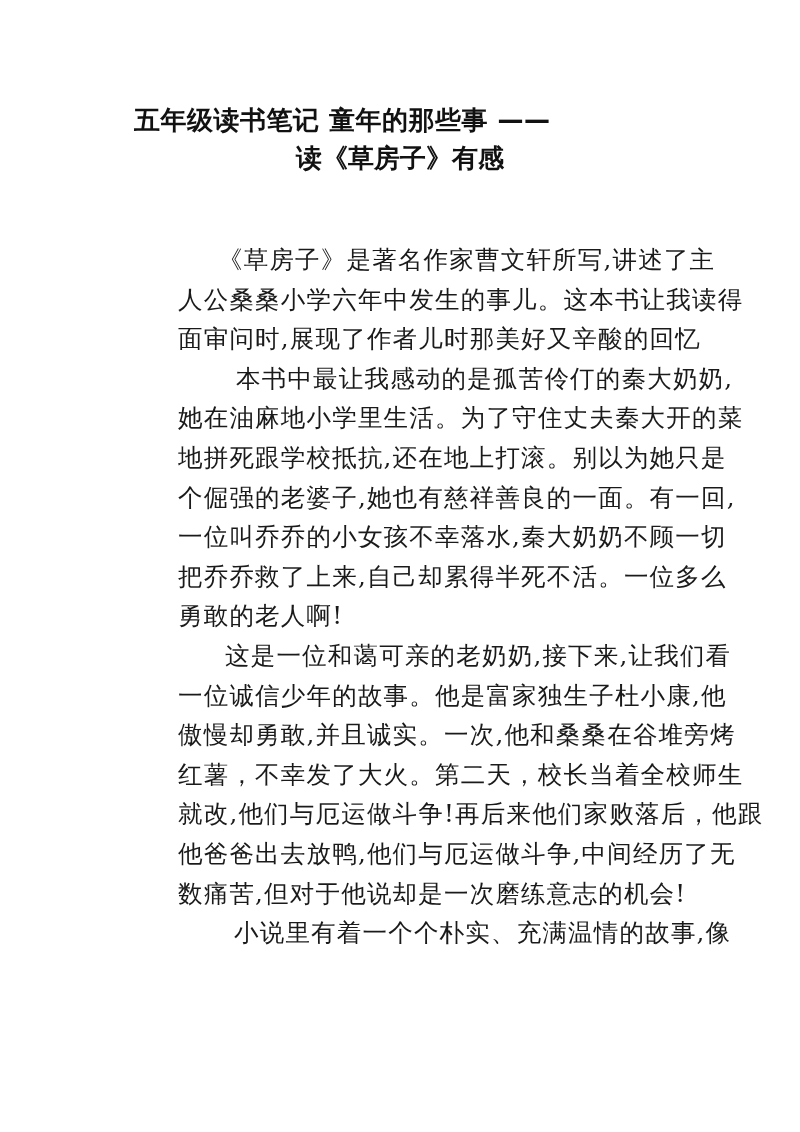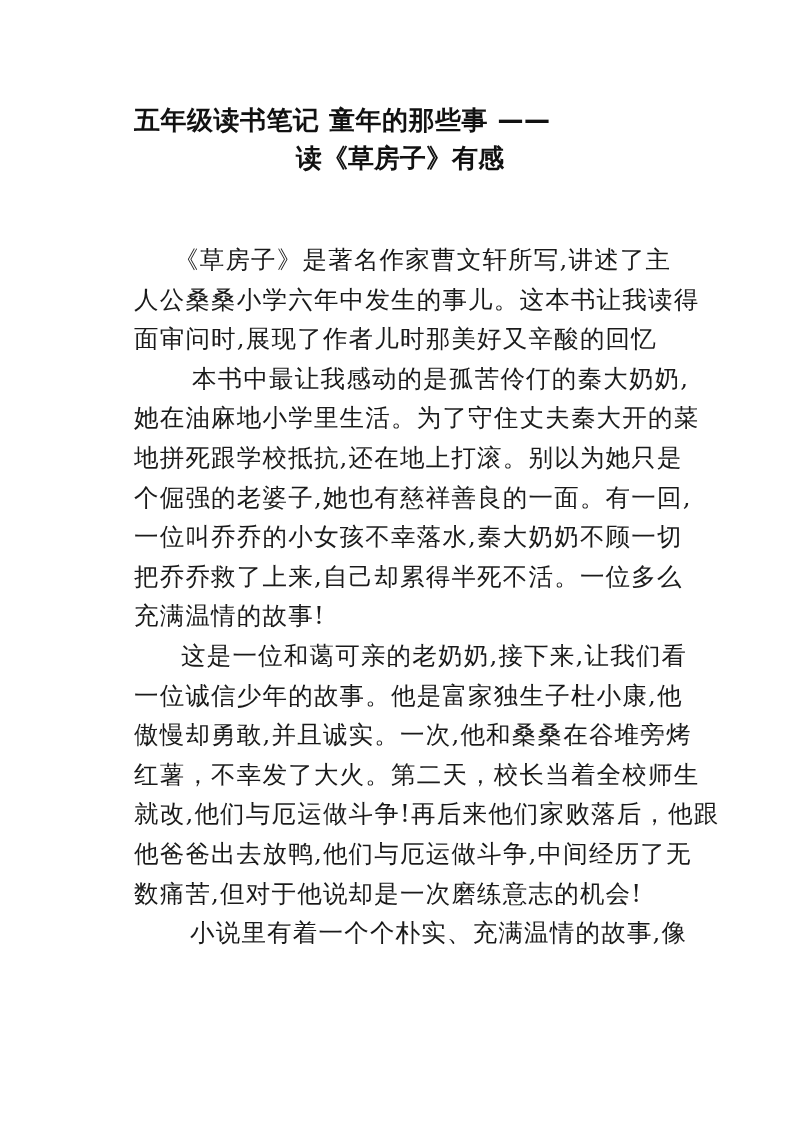--- a/index.html
+++ b/index.html
@@ -4,21 +4,21 @@
 <style>
   html, body { margin:0; padding:0; background:#ffffff; }
   body { width:800px; height:1132px; position:relative; overflow:hidden;
          font-family:"DejaVu Serif","Liberation Serif",serif; color:#1a1a1a; }
   .title { position:absolute; left:0; width:800px; text-align:center;
            font-family:"DejaVu Sans","Liberation Sans",sans-serif; font-weight:bold;
            font-size:26px; color:#111; white-space:nowrap; }
   .t1 { top:103px; left:134px; width:540px; text-align:left; letter-spacing:0.5px; }
   .t2 { top:141px; }
   .body { position:absolute; left:134px; width:536px; top:240px; }
-  .line { height:39.6px; line-height:39.6px; font-size:24.5px; white-space:nowrap; letter-spacing:1.2px; }
+  .line { height:39.6px; line-height:39.6px; font-size:24.5px; white-space:nowrap; letter-spacing:1.2px;margin-left:44px; }
   .indent1 { padding-left:40px; }
   .indent2 { padding-left:58px; }
   .indent3 { padding-left:47px; }
   .indent4 { padding-left:56px; }
 </style>
 </head>
 <body>
 
 <div>
   <div class="title t1">五年级读书笔记  童年的那些事   ——</div>
@@ -30,21 +30,21 @@
       <div class="line">人公桑桑小学六年中发生的事儿。这本书让我读得</div>
       <div class="line">面审问时,展现了作者儿时那美好又辛酸的回忆</div>
     </div>
     <div>
       <div class="line indent2">本书中最让我感动的是孤苦伶仃的秦大奶奶,</div>
       <div class="line">她在油麻地小学里生活。为了守住丈夫秦大开的菜</div>
       <div class="line">地拼死跟学校抵抗,还在地上打滚。别以为她只是</div>
       <div class="line">个倔强的老婆子,她也有慈祥善良的一面。有一回,</div>
       <div class="line">一位叫乔乔的小女孩不幸落水,秦大奶奶不顾一切</div>
       <div class="line">把乔乔救了上来,自己却累得半死不活。一位多么</div>
-      <div class="line">充满温情的故事!</div>
+      <div class="line">勇敢的老人啊!</div>
     </div>
     <div>
       <div class="line indent3">这是一位和蔼可亲的老奶奶,接下来,让我们看</div>
       <div class="line">一位诚信少年的故事。他是富家独生子杜小康,他</div>
       <div class="line">傲慢却勇敢,并且诚实。一次,他和桑桑在谷堆旁烤</div>
       <div class="line">红薯，不幸发了大火。第二天，校长当着全校师生</div>
       <div class="line">就改,他们与厄运做斗争!再后来他们家败落后，他跟</div>
       <div class="line">他爸爸出去放鸭,他们与厄运做斗争,中间经历了无</div>
       <div class="line">数痛苦,但对于他说却是一次磨练意志的机会!</div>
     </div>

